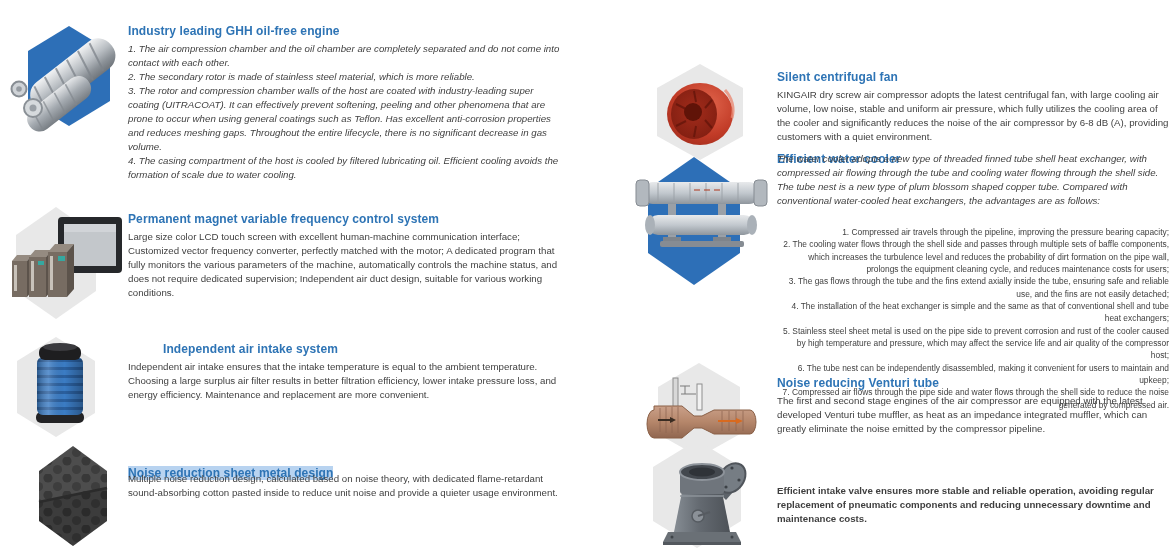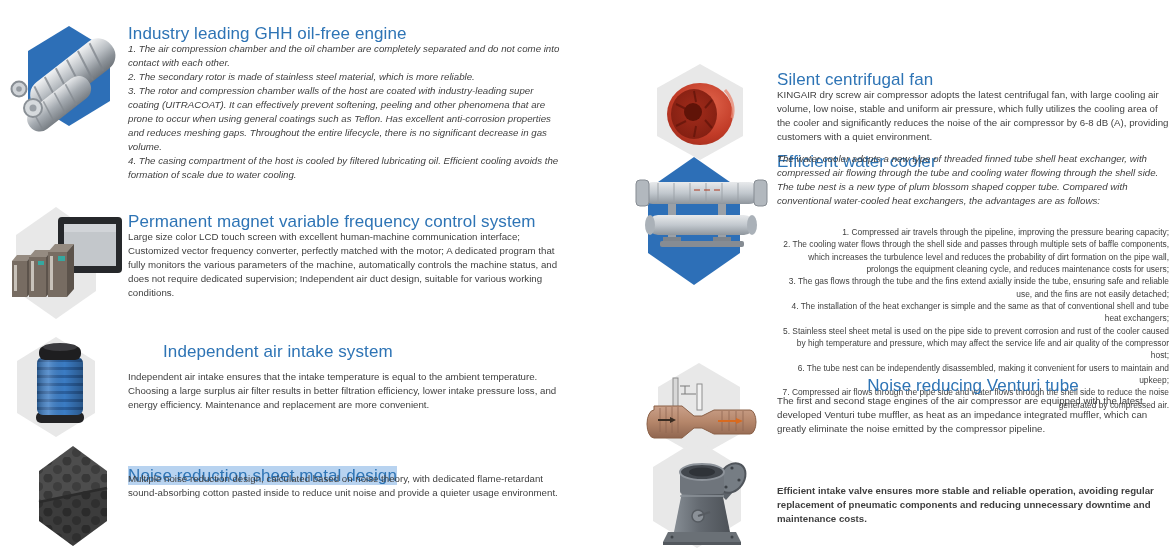--- a/index.html
+++ b/index.html
@@ -9,21 +9,21 @@
     --hex-blue:#2d6fb7;
     --hex-gray:#e8e8e8;
   }
   *{margin:0;padding:0;box-sizing:border-box;}
   html,body{background:#fff;}
   body{font-family:"Liberation Sans","DejaVu Sans",sans-serif;color:var(--text);}
   .page{position:relative;width:1173px;height:550px;background:#fff;overflow:hidden;}
 
   .sec-title{
     position:absolute;
-    font-size:17px;font-weight:normal;color:var(--accent);
+    font-size:12px;font-weight:bold;color:var(--accent);
     letter-spacing:.1px;white-space:nowrap;
   }
   .sec-title.highlighted span{background:var(--highlight);}
   .sec-body{
     position:absolute;
     font-size:9.7px;line-height:1.44;color:var(--text);
     white-space:pre-line;
   }
   .sec-list{
     position:absolute;
@@ -296,36 +296,36 @@
   <h3 class="sec-title left-text" style="top:24px;"><span>Industry leading GHH oil-free engine</span></h3>
   <p class="sec-body left-text" style="top:42px;font-style:italic;">1. The air compression chamber and the oil chamber are completely separated and do not come into contact with each other.
 2. The secondary rotor is made of stainless steel material, which is more reliable.
 3. The rotor and compression chamber walls of the host are coated with industry-leading super coating (UITRACOAT). It can effectively prevent softening, peeling and other phenomena that are prone to occur when using general coatings such as Teflon. Has excellent anti-corrosion properties and reduces meshing gaps. Throughout the entire lifecycle, there is no significant decrease in gas volume.
 4. The casing compartment of the host is cooled by filtered lubricating oil. Efficient cooling avoids the formation of scale due to water cooling.</p>
 
   <h3 class="sec-title left-text" style="top:212px;"><span>Permanent magnet variable frequency control system</span></h3>
   <p class="sec-body left-text" style="top:230px;">Large size color LCD touch screen with excellent human-machine communication interface; Customized vector frequency converter, perfectly matched with the motor; A dedicated program that fully monitors the various parameters of the machine, automatically controls the machine status, and does not require dedicated supervision; Independent air duct design, suitable for various working conditions.</p>
 
   <h3 class="sec-title left-text" style="top:342px;margin-left:35px;"><span>Independent air intake system</span></h3>
-  <p class="sec-body left-text" style="top:370px;">Independent air intake ensures that the intake temperature is equal to the ambient temperature. Choosing a large surplus air filter results in better filtration efficiency, lower intake pressure loss, and energy efficiency. Maintenance and replacement are more convenient.</p>
+  <p class="sec-body left-text" style="top:360px;">Independent air intake ensures that the intake temperature is equal to the ambient temperature. Choosing a large surplus air filter results in better filtration efficiency, lower intake pressure loss, and energy efficiency. Maintenance and replacement are more convenient.</p>
 
   <h3 class="sec-title left-text highlighted" style="top:466px;"><span>Noise reduction sheet metal design</span></h3>
   <p class="sec-body left-text" style="top:472px;">Multiple noise reduction design, calculated based on noise theory, with dedicated flame-retardant sound-absorbing cotton pasted inside to reduce unit noise and provide a quieter usage environment.</p>
 
   <h3 class="sec-title right-text" style="top:70px;"><span>Silent centrifugal fan</span></h3>
   <p class="sec-body right-text" style="top:88px;">KINGAIR dry screw air compressor adopts the latest centrifugal fan, with large cooling air volume, low noise, stable and uniform air pressure, which fully utilizes the cooling area of the cooler and significantly reduces the noise of the air compressor by 6-8 dB (A), providing customers with a quiet environment.</p>
 
   <h3 class="sec-title right-text" style="top:152px;"><span>Efficient water cooler</span></h3>
   <p class="sec-body right-text" style="top:152px;font-style:italic;">The water cooler adopts a new type of threaded finned tube shell heat exchanger, with compressed air flowing through the tube and cooling water flowing through the shell side. The tube nest is a new type of plum blossom shaped copper tube. Compared with conventional water-cooled heat exchangers, the advantages are as follows:</p>
   <p class="sec-list right-text" style="top:226px;text-align:right;">1. Compressed air travels through the pipeline, improving the pressure bearing capacity;
 2. The cooling water flows through the shell side and passes through multiple sets of baffle components, which increases the turbulence level and reduces the probability of dirt formation on the pipe wall, prolongs the equipment cleaning cycle, and reduces maintenance costs for users;
 3. The gas flows through the tube and the fins extend axially inside the tube, ensuring safe and reliable use, and the fins are not easily detached;
 4. The installation of the heat exchanger is simple and the same as that of conventional shell and tube heat exchangers;
 5. Stainless steel sheet metal is used on the pipe side to prevent corrosion and rust of the cooler caused by high temperature and pressure, which may affect the service life and air quality of the compressor host;
 6. The tube nest can be independently disassembled, making it convenient for users to maintain and upkeep;
 7. Compressed air flows through the pipe side and water flows through the shell side to reduce the noise generated by compressed air.</p>
 
-  <h3 class="sec-title right-text" style="top:376px;text-align:center;"><span>Noise reducing Venturi tube</span></h3>
+  <h3 class="sec-title right-text" style="top:376px;"><span>Noise reducing Venturi tube</span></h3>
   <p class="sec-body right-text" style="top:394px;">The first and second stage engines of the air compressor are equipped with the latest developed Venturi tube muffler, as heat as an impedance integrated muffler, which can greatly eliminate the noise emitted by the compressor pipeline.</p>
 
   <p class="sec-body right-text" style="top:484px;font-weight:bold;">Efficient intake valve ensures more stable and reliable operation, avoiding regular replacement of pneumatic components and reducing unnecessary downtime and maintenance costs.</p>
 
 </div>
 
 </body></html>

